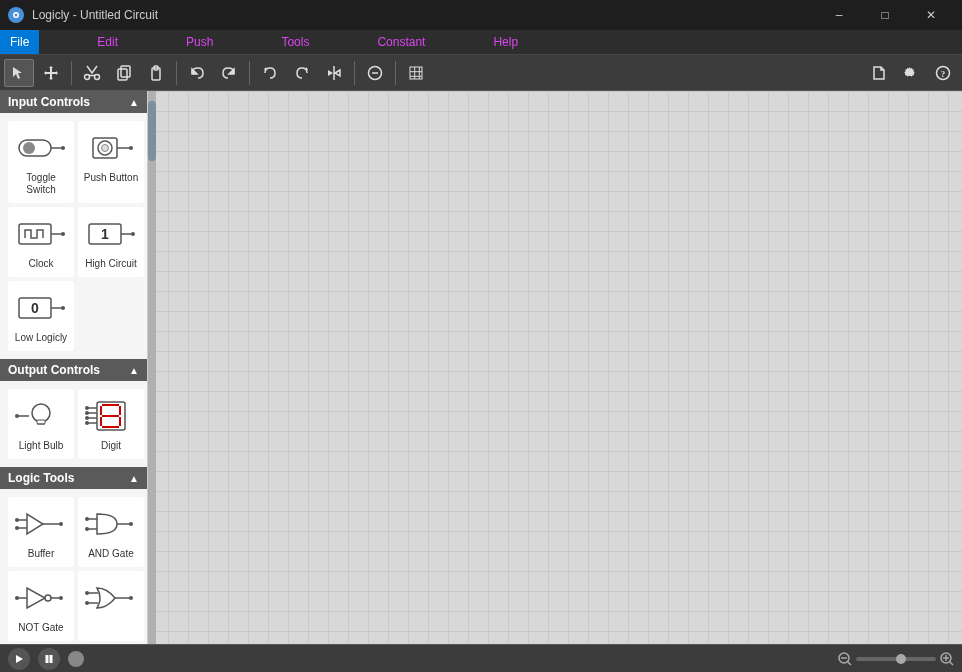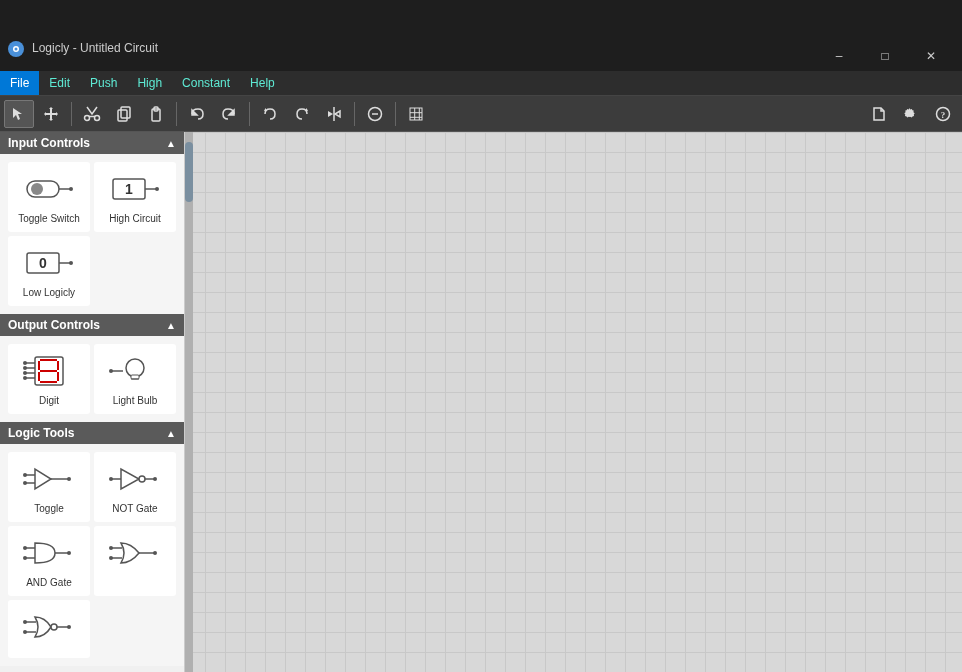--- a/index.html
+++ b/index.html
@@ -3,26 +3,25 @@
   <meta charset="utf-8">
   <style>
     * { margin: 0; padding: 0; box-sizing: border-box; }
     body { font-family: 'Segoe UI', Arial, sans-serif; font-size: 12px; background: #1e1e1e; color: #333; width: 962px; height: 672px; overflow: hidden; }
 
     
     #title-bar {
       background: #1e1e1e;
       height: 30px;
       display: flex;
-      align-items: flex-start;
+      align-items: center;
       padding: 0 8px;
       color: #ccc;
       font-size: 12px;
       position: relative;
-      margin-top: 41px;
     }
     #title-bar .app-icon {
       width: 16px; height: 16px;
       background: #4a90d9;
       border-radius: 50%;
       margin-right: 8px;
       display: flex; align-items: center; justify-content: center;
       font-size: 10px; color: white; font-weight: bold;
     }
     #title-bar .title-text { flex: 1; }
@@ -35,26 +34,27 @@
       cursor: pointer; color: #ccc; font-size: 12px;
     }
 
     
     #menu-bar {
       background: #2d2d2d;
       height: 25px;
       display: flex;
       align-items: center;
       border-bottom: 1px solid #444;
+      gap: 48px;
     }
     #menu-bar .menu-item {
       padding: 0 10px;
       height: 100%;
       display: flex; align-items: center;
-      color: #5eead4;
+      color: #d946ef;
       cursor: pointer;
       font-size: 12px;
     }
     #menu-bar .menu-item.active { background: #0078d7; color: white; }
 
     
     #toolbar {
       background: #3c3c3c;
       height: 36px;
       display: flex;
@@ -78,21 +78,21 @@
     .tb-spacer { flex: 1; }
 
     
     #main {
       display: flex;
       height: calc(672px - 30px - 25px - 36px - 28px);
     }
 
     
     #sidebar {
-      width: 185px;
+      width: 148px;
       background: #f0f0f0;
       border-right: 1px solid #ccc;
       overflow-y: auto;
       overflow-x: hidden;
       position: relative;
       flex-shrink: 0;
     }
     #sidebar::-webkit-scrollbar { width: 8px; }
     #sidebar::-webkit-scrollbar-track { background: #e0e0e0; }
     #sidebar::-webkit-scrollbar-thumb { background: #aaa; }
@@ -246,21 +246,21 @@
     <div class="win-btn">–</div>
     <div class="win-btn">□</div>
     <div class="win-btn close">✕</div>
   </div>
 </div>
 
 <div id="menu-bar">
   <div class="menu-item active">File</div>
   <div class="menu-item">Edit</div>
   <div class="menu-item">Push</div>
-  <div class="menu-item">High</div>
+  <div class="menu-item">Tools</div>
   <div class="menu-item">Constant</div>
   <div class="menu-item">Help</div>
 </div>
 
 <div id="toolbar">
 
   <div class="tb-btn active" title="Select">
     <svg width="16" height="16" viewBox="0 0 16 16" fill="#ddd">
       <polygon points="2,2 2,12 5,9 7,14 9,13 7,8 11,8"></polygon>
     </svg>
@@ -394,21 +394,48 @@
             <circle cx="14" cy="18" r="6" fill="#888"></circle>
 
             <line x1="36" y1="18" x2="48" y2="18" stroke="#555" stroke-width="1.5"></line>
 
             <circle cx="48" cy="18" r="2" fill="#555"></circle>
           </svg>
         </div>
         <span class="component-label">Toggle Switch</span>
       </div>
 
-
+      <div class="component-item">
+        <div class="component-icon">
+          <svg width="52" height="36" viewBox="0 0 52 36">
+            <rect x="8" y="8" width="24" height="20" rx="2" fill="white" stroke="#555" stroke-width="1.5"></rect>
+
+            <circle cx="20" cy="18" r="7" fill="white" stroke="#555" stroke-width="1.5"></circle>
+            <circle cx="20" cy="18" r="3.5" fill="#ddd" stroke="#888" stroke-width="1"></circle>
+
+            <line x1="32" y1="18" x2="46" y2="18" stroke="#555" stroke-width="1.5"></line>
+            <circle cx="46" cy="18" r="2" fill="#555"></circle>
+          </svg>
+        </div>
+        <span class="component-label">Push Button</span>
+      </div>
+
+      <div class="component-item">
+        <div class="component-icon">
+          <svg width="52" height="36" viewBox="0 0 52 36">
+            <rect x="4" y="8" width="32" height="20" rx="2" fill="white" stroke="#555" stroke-width="1.5"></rect>
+
+            <polyline points="10,22 10,14 16,14 16,22 22,22 22,14 28,14 28,22" fill="none" stroke="#555" stroke-width="1.5"></polyline>
+
+            <line x1="36" y1="18" x2="48" y2="18" stroke="#555" stroke-width="1.5"></line>
+            <circle cx="48" cy="18" r="2" fill="#555"></circle>
+          </svg>
+        </div>
+        <span class="component-label">Clock</span>
+      </div>
 
       <div class="component-item">
         <div class="component-icon">
           <svg width="52" height="36" viewBox="0 0 52 36">
             <rect x="4" y="8" width="32" height="20" rx="2" fill="white" stroke="#555" stroke-width="1.5"></rect>
             <text x="20" y="23" text-anchor="middle" font-size="14" font-weight="bold" fill="#333">1</text>
 
             <line x1="36" y1="18" x2="48" y2="18" stroke="#555" stroke-width="1.5"></line>
             <circle cx="48" cy="18" r="2" fill="#555"></circle>
           </svg>
@@ -428,20 +455,37 @@
         </div>
         <span class="component-label">Low Logicly</span>
       </div>
     </div>
 
     <div class="section-header">
       <span>Output Controls</span>
       <span class="collapse-btn">▲</span>
     </div>
     <div class="components-grid">
+
+      <div class="component-item">
+        <div class="component-icon">
+          <svg width="52" height="36" viewBox="0 0 52 36">
+
+            <line x1="2" y1="18" x2="14" y2="18" stroke="#555" stroke-width="1.5"></line>
+            <circle cx="2" cy="18" r="2" fill="#555"></circle>
+
+            <circle cx="26" cy="15" r="9" fill="white" stroke="#555" stroke-width="1.5"></circle>
+
+            <rect x="22" y="22" width="8" height="4" rx="1" fill="white" stroke="#555" stroke-width="1"></rect>
+
+            <line x1="22" y1="26" x2="30" y2="26" stroke="#555" stroke-width="1"></line>
+          </svg>
+        </div>
+        <span class="component-label">Light Bulb</span>
+      </div>
 
       <div class="component-item">
         <div class="component-icon">
           <svg width="52" height="36" viewBox="0 0 52 36">
 
             <line x1="2" y1="10" x2="12" y2="10" stroke="#555" stroke-width="1.5"></line>
             <circle cx="2" cy="10" r="2" fill="#555"></circle>
             <line x1="2" y1="15" x2="12" y2="15" stroke="#555" stroke-width="1.5"></line>
             <circle cx="2" cy="15" r="2" fill="#555"></circle>
             <line x1="2" y1="20" x2="12" y2="20" stroke="#555" stroke-width="1.5"></line>
@@ -455,37 +499,20 @@
             <line x1="16" y1="8" x2="16" y2="17" stroke="#c00" stroke-width="2"></line>
             <line x1="35" y1="8" x2="35" y2="17" stroke="#c00" stroke-width="2"></line>
             <line x1="17" y1="18" x2="34" y2="18" stroke="#c00" stroke-width="2"></line>
             <line x1="16" y1="19" x2="16" y2="28" stroke="#c00" stroke-width="2"></line>
             <line x1="35" y1="19" x2="35" y2="28" stroke="#c00" stroke-width="2"></line>
             <line x1="17" y1="29" x2="34" y2="29" stroke="#c00" stroke-width="2"></line>
           </svg>
         </div>
         <span class="component-label">Digit</span>
       </div>
-
-      <div class="component-item">
-        <div class="component-icon">
-          <svg width="52" height="36" viewBox="0 0 52 36">
-
-            <line x1="2" y1="18" x2="14" y2="18" stroke="#555" stroke-width="1.5"></line>
-            <circle cx="2" cy="18" r="2" fill="#555"></circle>
-
-            <circle cx="26" cy="15" r="9" fill="white" stroke="#555" stroke-width="1.5"></circle>
-
-            <rect x="22" y="22" width="8" height="4" rx="1" fill="white" stroke="#555" stroke-width="1"></rect>
-
-            <line x1="22" y1="26" x2="30" y2="26" stroke="#555" stroke-width="1"></line>
-          </svg>
-        </div>
-        <span class="component-label">Light Bulb</span>
-      </div>
     </div>
 
     <div class="section-header">
       <span>Logic Tools</span>
       <span class="collapse-btn">▲</span>
     </div>
     <div class="components-grid">
 
       <div class="component-item">
         <div class="component-icon">
@@ -495,57 +522,57 @@
             <circle cx="2" cy="14" r="2" fill="#555"></circle>
             <line x1="2" y1="22" x2="12" y2="22" stroke="#555" stroke-width="1.5"></line>
             <circle cx="2" cy="22" r="2" fill="#555"></circle>
 
             <path d="M12,8 L12,28 L28,18 Z" fill="white" stroke="#555" stroke-width="1.5"></path>
 
             <line x1="28" y1="18" x2="46" y2="18" stroke="#555" stroke-width="1.5"></line>
             <circle cx="46" cy="18" r="2" fill="#555"></circle>
           </svg>
         </div>
-        <span class="component-label">Toggle</span>
-      </div>
-
-      <div class="component-item">
-        <div class="component-icon">
-          <svg width="52" height="36" viewBox="0 0 52 36">
-
-            <line x1="2" y1="18" x2="12" y2="18" stroke="#555" stroke-width="1.5"></line>
-            <circle cx="2" cy="18" r="2" fill="#555"></circle>
-
-            <path d="M12,8 L12,28 L30,18 Z" fill="white" stroke="#555" stroke-width="1.5"></path>
-
-            <circle cx="33" cy="18" r="3" fill="white" stroke="#555" stroke-width="1.5"></circle>
-
-            <line x1="36" y1="18" x2="46" y2="18" stroke="#555" stroke-width="1.5"></line>
-            <circle cx="46" cy="18" r="2" fill="#555"></circle>
-          </svg>
-        </div>
-        <span class="component-label">NOT Gate</span>
+        <span class="component-label">Buffer</span>
       </div>
 
       <div class="component-item">
         <div class="component-icon">
           <svg width="52" height="36" viewBox="0 0 52 36">
 
             <line x1="2" y1="13" x2="12" y2="13" stroke="#555" stroke-width="1.5"></line>
             <circle cx="2" cy="13" r="2" fill="#555"></circle>
             <line x1="2" y1="23" x2="12" y2="23" stroke="#555" stroke-width="1.5"></line>
             <circle cx="2" cy="23" r="2" fill="#555"></circle>
 
             <path d="M12,8 L12,28 Q32,28 32,18 Q32,8 12,8 Z" fill="white" stroke="#555" stroke-width="1.5"></path>
 
             <line x1="32" y1="18" x2="46" y2="18" stroke="#555" stroke-width="1.5"></line>
             <circle cx="46" cy="18" r="2" fill="#555"></circle>
           </svg>
         </div>
         <span class="component-label">AND Gate</span>
+      </div>
+
+      <div class="component-item">
+        <div class="component-icon">
+          <svg width="52" height="36" viewBox="0 0 52 36">
+
+            <line x1="2" y1="18" x2="12" y2="18" stroke="#555" stroke-width="1.5"></line>
+            <circle cx="2" cy="18" r="2" fill="#555"></circle>
+
+            <path d="M12,8 L12,28 L30,18 Z" fill="white" stroke="#555" stroke-width="1.5"></path>
+
+            <circle cx="33" cy="18" r="3" fill="white" stroke="#555" stroke-width="1.5"></circle>
+
+            <line x1="36" y1="18" x2="46" y2="18" stroke="#555" stroke-width="1.5"></line>
+            <circle cx="46" cy="18" r="2" fill="#555"></circle>
+          </svg>
+        </div>
+        <span class="component-label">NOT Gate</span>
       </div>
 
 
       <div class="component-item">
         <div class="component-icon">
           <svg width="52" height="36" viewBox="0 0 52 36">
 
             <line x1="2" y1="13" x2="13" y2="13" stroke="#555" stroke-width="1.5"></line>
             <circle cx="2" cy="13" r="2" fill="#555"></circle>
             <line x1="2" y1="23" x2="13" y2="23" stroke="#555" stroke-width="1.5"></line>

